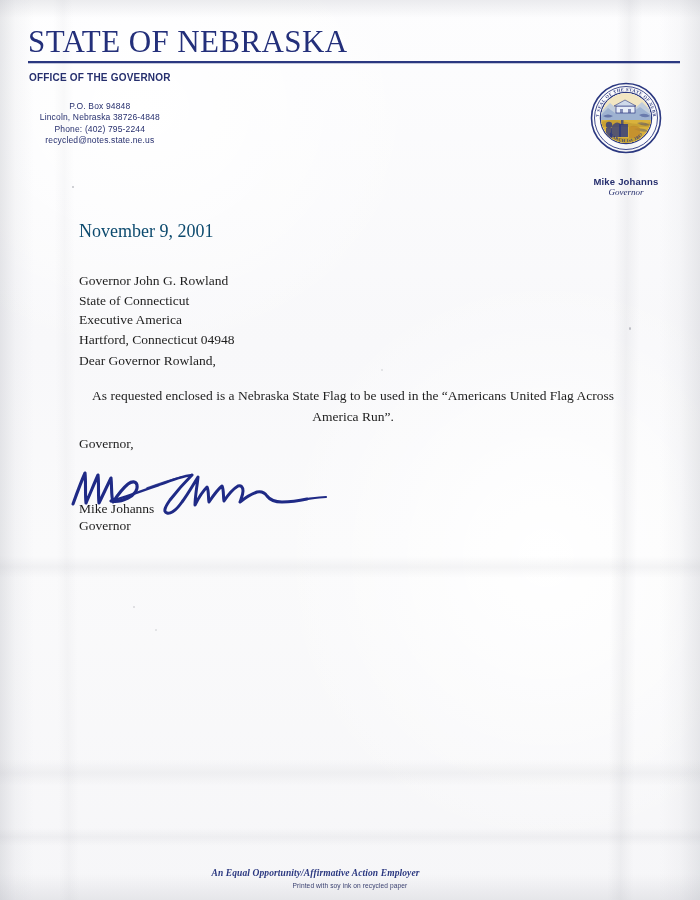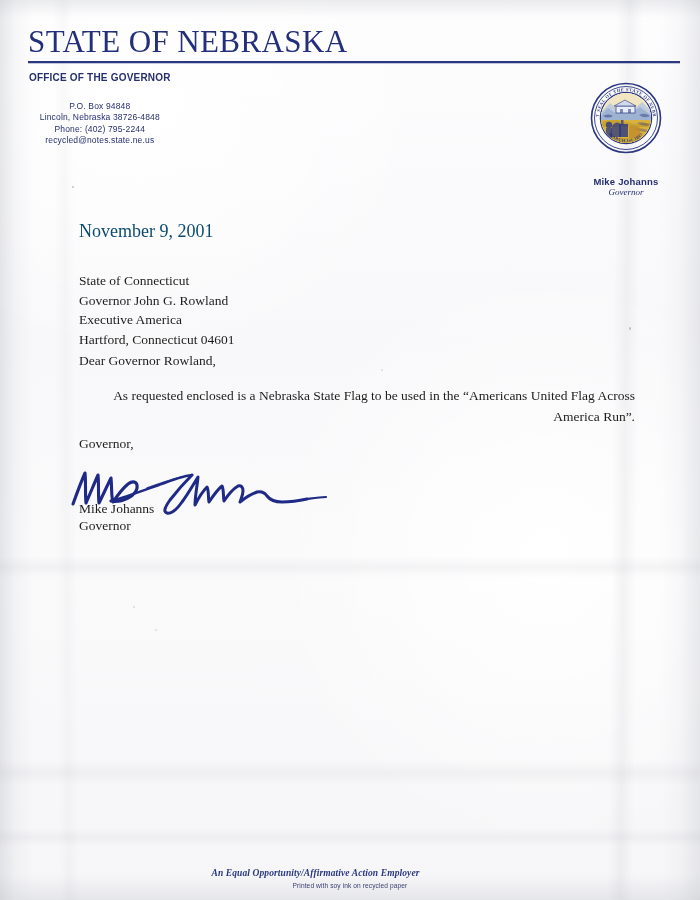--- a/index.html
+++ b/index.html
@@ -183,22 +183,21 @@
     font-family: Liberation Serif, serif;
   }
   .body-para {
     position: absolute;
     top: 386px;
     left: 79px;
     width: 548px;
     font-size: 13.5px;
     line-height: 20.5px;
     color: #1d1d1d;
-    text-align: right;
-    margin-left: 8px;
+    text-align: center;
   }
   .closing {
     position: absolute;
     top: 436px;
     left: 79px;
     font-size: 13.5px;
     color: #1d1d1d;
   }
 
   
@@ -336,24 +335,24 @@
       </g>
     </svg>
   </div>
 
   <div class="gov-name">Mike Johanns</div>
   <div class="gov-title">Governor</div>
 
   <div class="date-line">November 9, 2001</div>
 
   <div class="recipient">
+    <div>Governor John G. Rowland</div>
     <div>State of Connecticut</div>
-    <div>Governor John G. Rowland</div>
     <div>Executive America</div>
-    <div>Hartford, Connecticut 04601</div>
+    <div>Hartford, Connecticut 04948</div>
   </div>
 
   <div class="salutation">Dear Governor Rowland,</div>
   <div class="body-para">As requested enclosed is a Nebraska State Flag to be used in the “Americans United Flag Across America Run”.</div>
   <div class="closing">Governor,</div>
 
   <div class="signature">
     <svg viewBox="0 0 272 60" xmlns="http://www.w3.org/2000/svg">
       <g fill="none" stroke="#1f2a86" stroke-linecap="round" stroke-linejoin="round">
         <path d="M9,44 C13,33 17,22 21,13 C22,22 21,33 22,43 C26,34 30,24 34,15 C35,25 34,34 35,43 C39,35 43,26 47,18 C48,27 47,35 49,42 C53,36 58,29 64,24 C68,21 72,21 73,25 C74,30 70,35 64,38 C58,41 52,42 47,41" stroke-width="3.1"></path>

